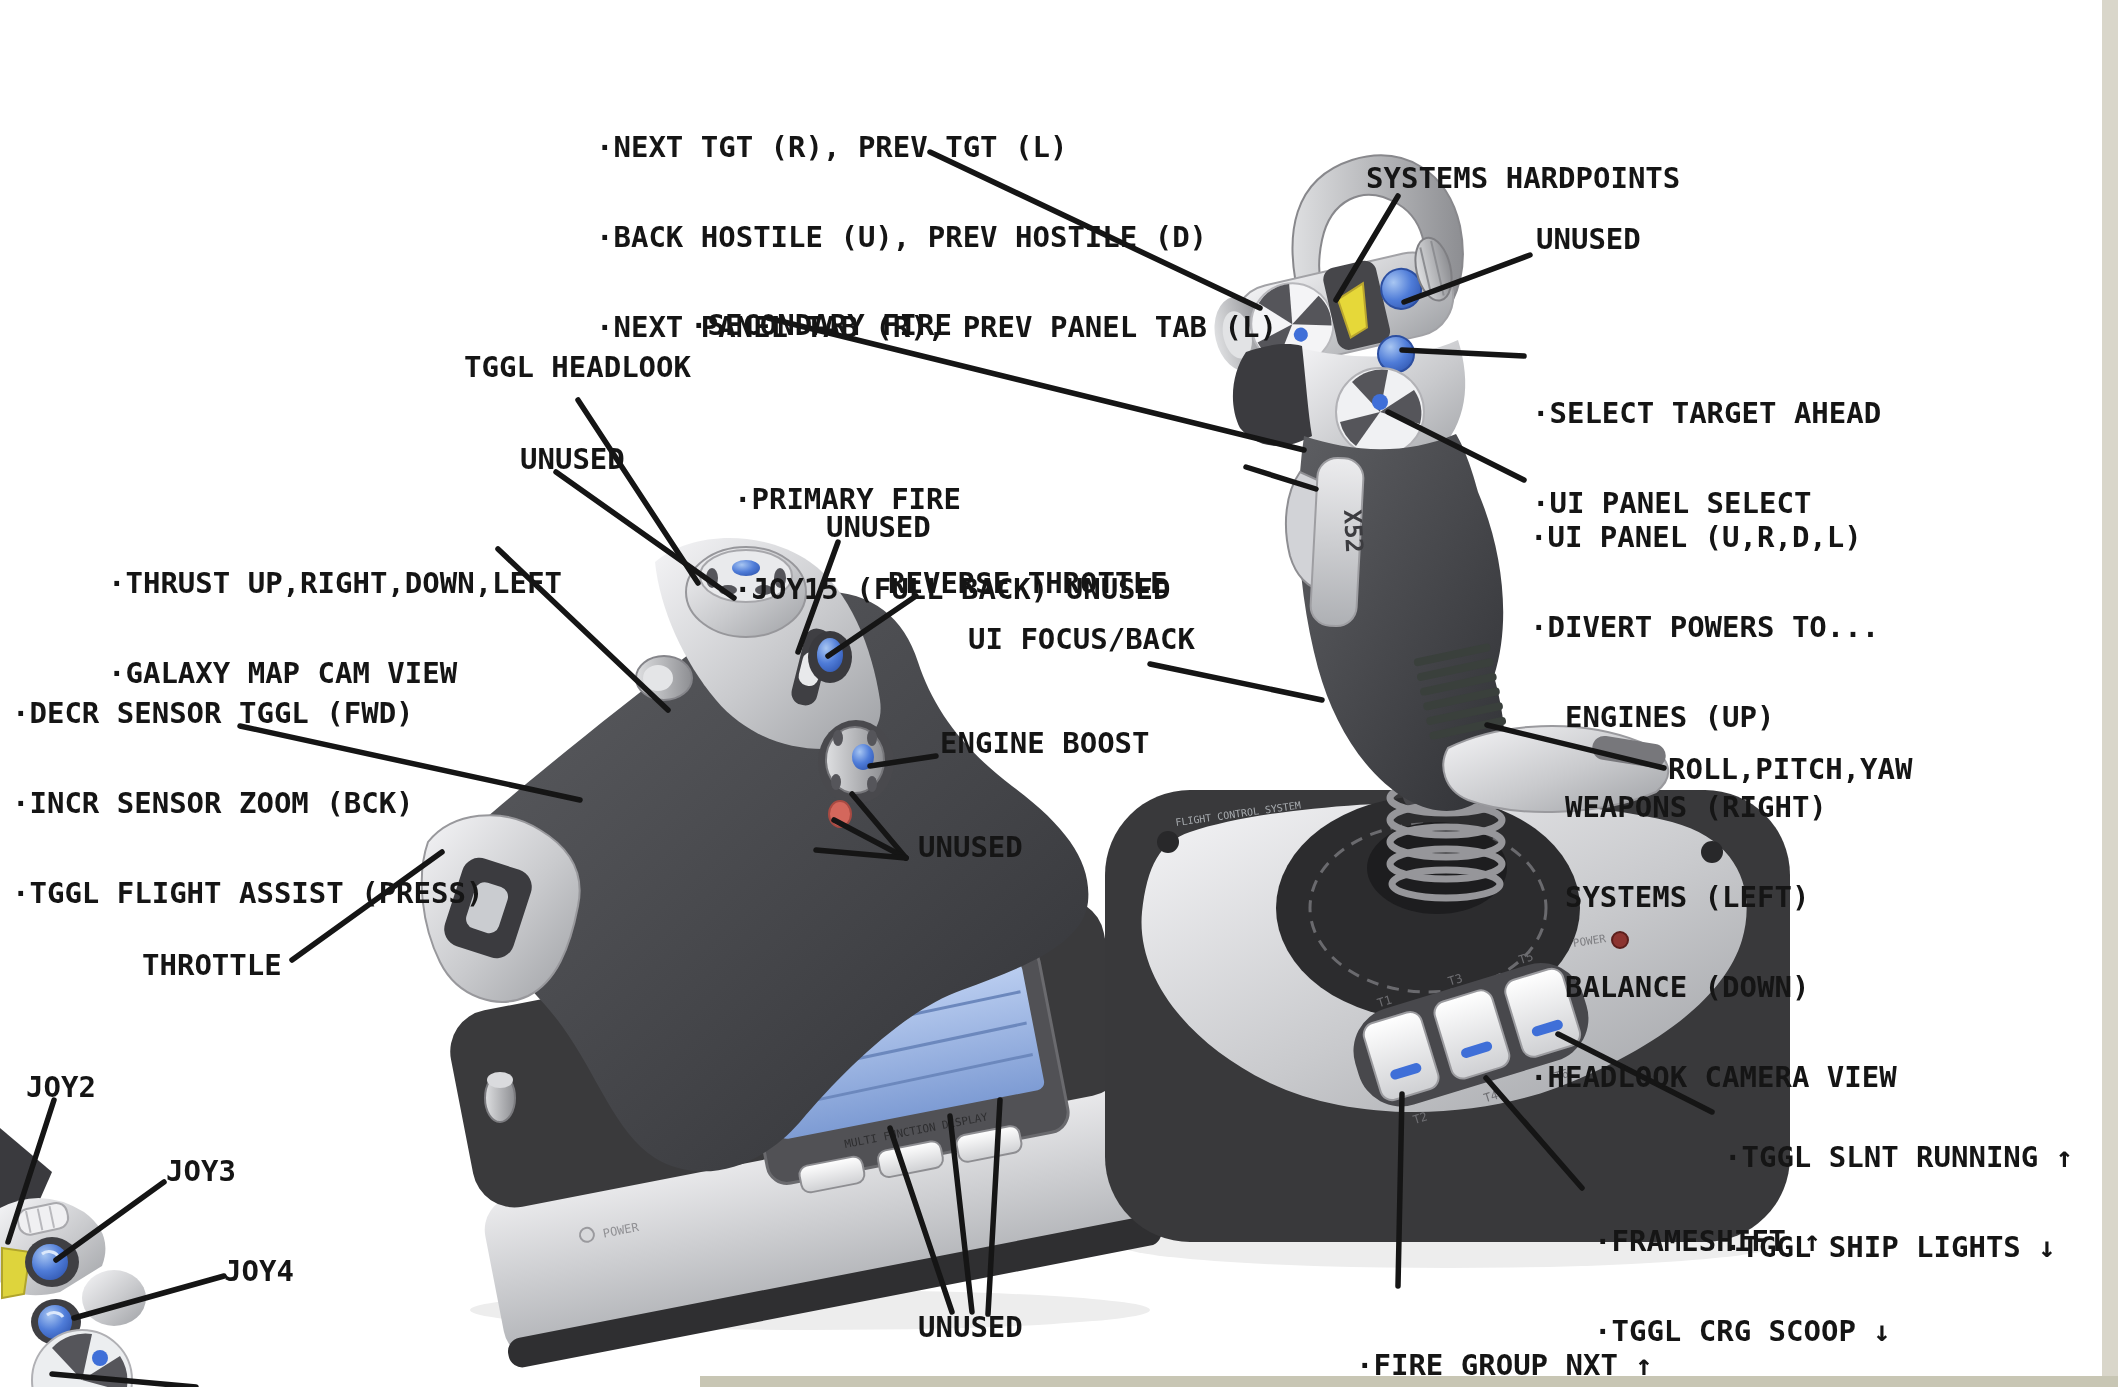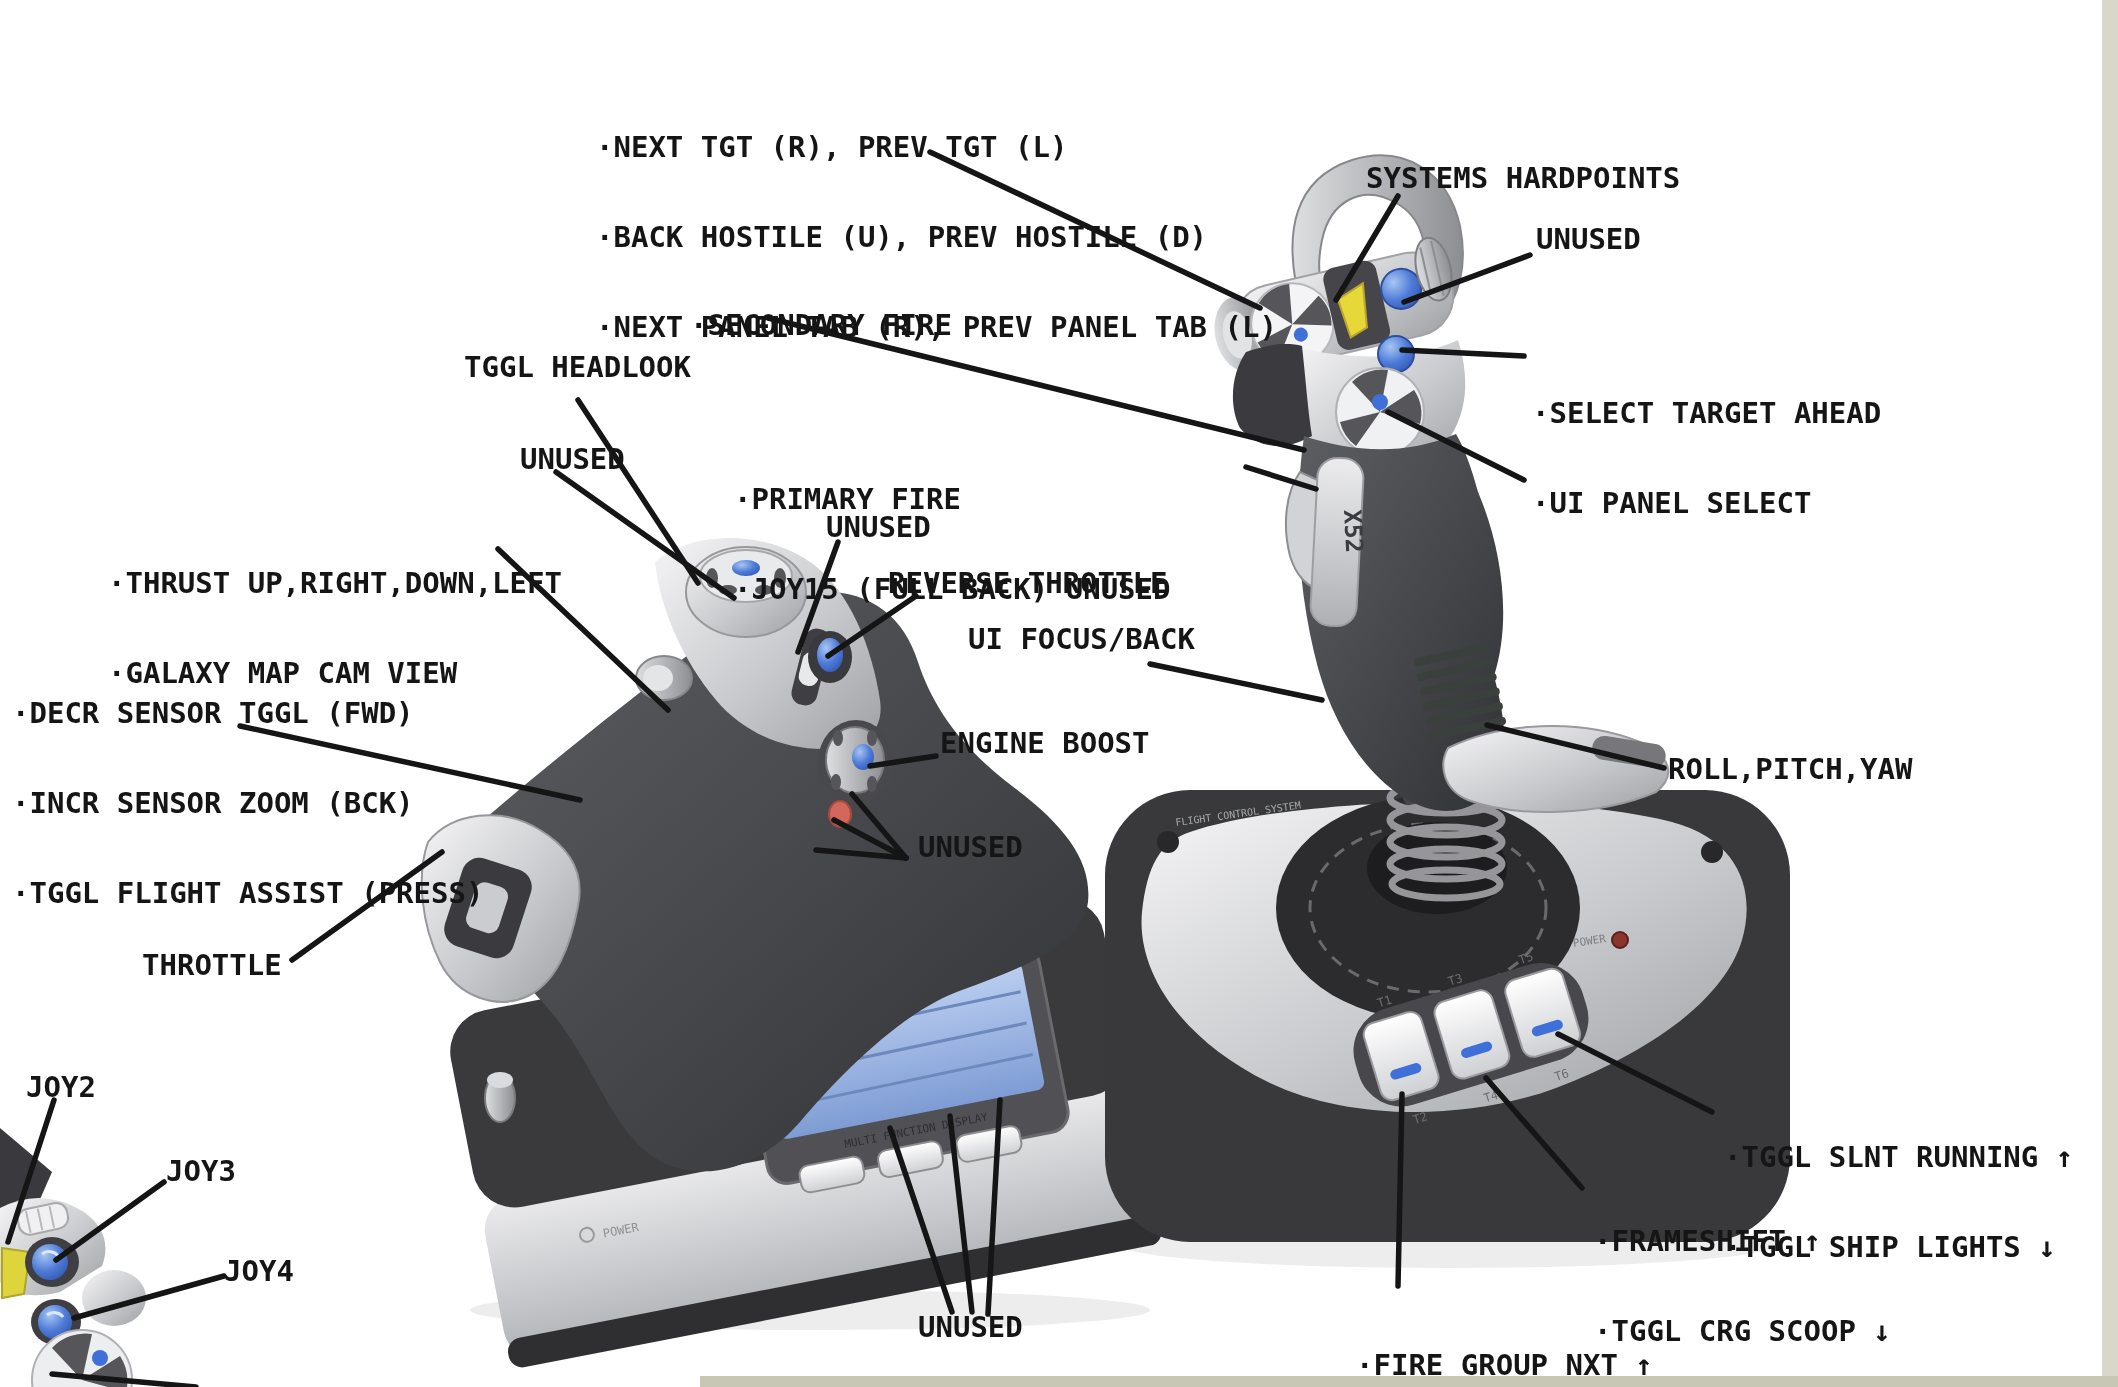--- a/index.html
+++ b/index.html
@@ -274,20 +274,29 @@
   <span>·PRIMARY FIRE</span>
   <span>·JOY15 (FULL BACK) UNUSED</span>
 </div>
 <div class="lbl" style="left:826px;top:512px"><span>UNUSED</span></div>
 <div class="lbl" style="left:108px;top:508px">
   <span>·THRUST UP,RIGHT,DOWN,LEFT</span>
   <span>·GALAXY MAP CAM VIEW</span>
 </div>
 <div class="lbl" style="left:888px;top:568px"><span>REVERSE THROTTLE</span></div>
 <div class="lbl" style="left:968px;top:624px"><span>UI FOCUS/BACK</span></div>
+<div class="lbl" style="left:1530px;top:462px">
+  <span>·UI PANEL (U,R,D,L)</span>
+  <span>·DIVERT POWERS TO...</span>
+  <span>  ENGINES (UP)</span>
+  <span>  WEAPONS (RIGHT)</span>
+  <span>  SYSTEMS (LEFT)</span>
+  <span>  BALANCE (DOWN)</span>
+  <span>·HEADLOOK CAMERA VIEW</span>
+</div>
 <div class="lbl" style="left:12px;top:638px">
   <span>·DECR SENSOR TGGL (FWD)</span>
   <span>·INCR SENSOR ZOOM (BCK)</span>
   <span>·TGGL FLIGHT ASSIST (PRESS)</span>
 </div>
 <div class="lbl" style="left:940px;top:728px"><span>ENGINE BOOST</span></div>
 <div class="lbl" style="left:918px;top:832px"><span>UNUSED</span></div>
 <div class="lbl" style="left:1668px;top:754px"><span>ROLL,PITCH,YAW</span></div>
 <div class="lbl" style="left:142px;top:950px"><span>THROTTLE</span></div>
 <div class="lbl" style="left:26px;top:1072px"><span>JOY2</span></div>

